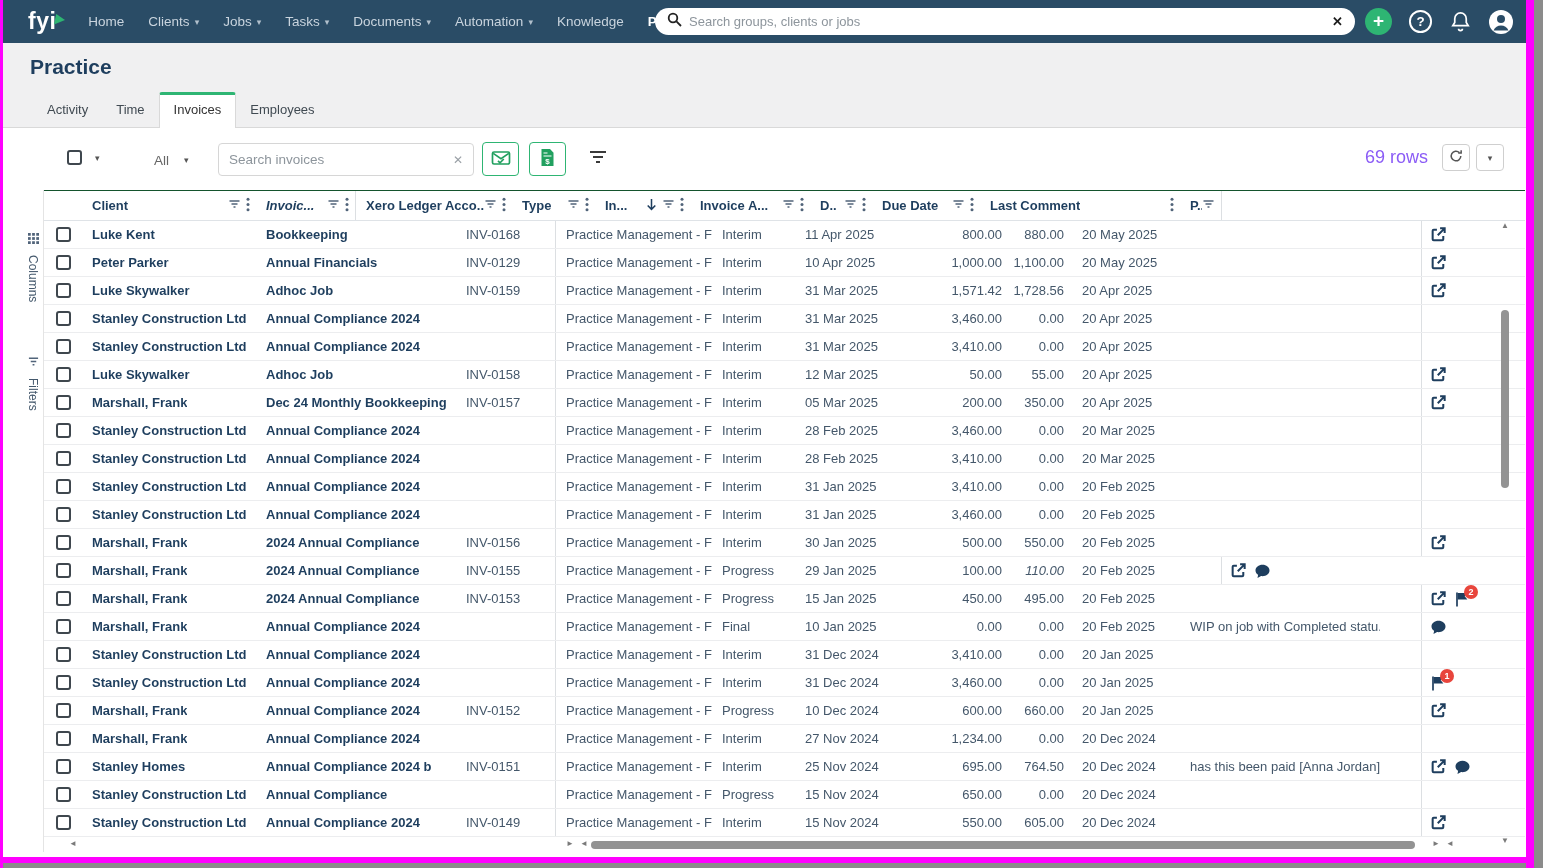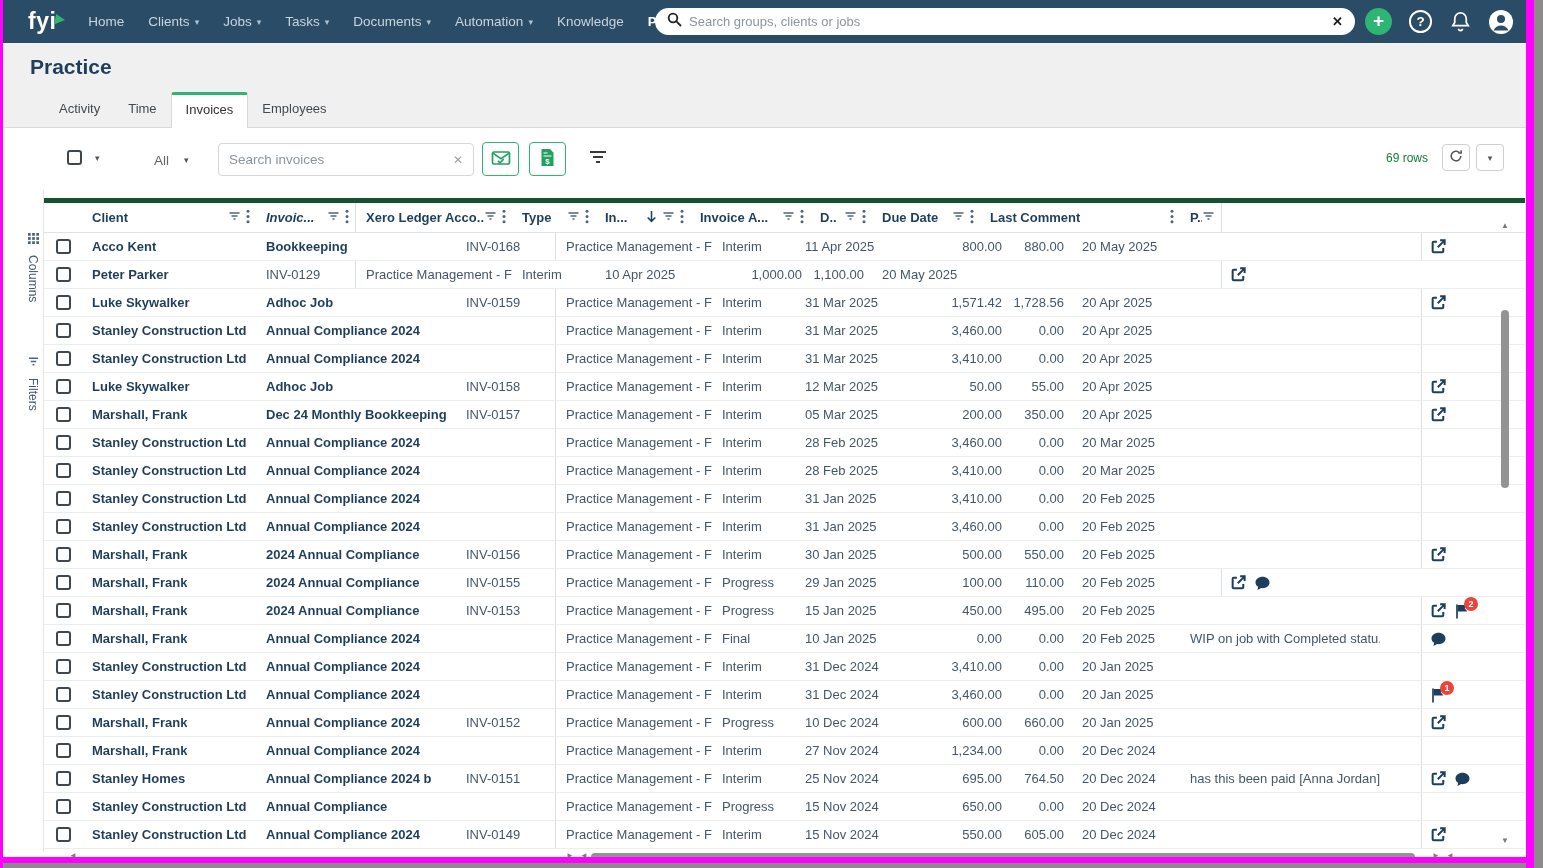--- a/index.html
+++ b/index.html
@@ -22,48 +22,48 @@
   .nav-search{position:absolute;left:652px;top:8px;width:700px;height:27px;background:#fff;border-radius:14px;display:flex;align-items:center;padding:0 12px}
   .nav-search input{border:none;outline:none;flex:1;font-size:13px;margin-left:7px;color:#333;background:transparent}
   .nav-search input::placeholder{color:#8d959c}
   .nav-search .clear{color:#1b1b1b;font-weight:700;font-size:13px;cursor:pointer}
   .nav-right{position:absolute;right:12px;top:0;height:43px;display:flex;align-items:center;gap:16px}
   .plus-btn{width:27px;height:27px;border-radius:50%;background:#2eb573;color:#fff;font-size:19px;line-height:25px;text-align:center;font-weight:600;cursor:pointer}
   .nav-icon{display:flex;cursor:pointer}
   
   .page-head{position:absolute;top:43px;left:0;width:100%;height:85px;background:#f0f0f1;border-bottom:1px solid #d9d9d9}
   .page-title{position:absolute;left:27px;top:12px;font-size:21px;font-weight:700;color:#1e3e5e}
-  .tabs{position:absolute;left:42px;bottom:-1px;display:flex;align-items:flex-start}
+  .tabs{position:absolute;left:30px;bottom:-1px;display:flex;align-items:center}
   .tab{font-size:13px;color:#404a52;padding:9px 14px 11px;cursor:pointer}
   .tab.active{background:#fff;border:1px solid #d9d9d9;border-bottom:none;border-top:3px solid #2eb573;border-radius:3px 3px 0 0;padding:7px 14px 11px;color:#333}
   
   .content{position:absolute;top:128px;left:0;width:100%;height:729px;background:#fff}
   
   .toolbar{position:absolute;top:13px;left:0;width:100%;height:38px}
   .bulk{position:absolute;left:64px;top:9px;display:flex;align-items:center;gap:13px;cursor:pointer}
   .cb{width:15px;height:15px;border:2px solid #3f474e;border-radius:3px;background:#fff;flex-shrink:0}
   .dd-caret{color:#555;font-size:9px}
   .scope{position:absolute;left:141px;top:5px;height:28px;display:flex;align-items:center;gap:15px;padding:0 10px;color:#666;font-size:13.5px;cursor:pointer}
   .search-box{position:absolute;left:215px;top:2px;width:256px;height:33px;border:1px solid #d6d6d6;border-radius:4px;display:flex;align-items:center;padding:0 10px;background:#fff}
   .search-box input{flex:1;border:none;outline:none;font-size:13.5px;color:#333}
   .search-box input::placeholder{color:#8d959c}
   .search-box .clear{color:#9aa0a6;font-size:12px;cursor:pointer}
   .tb-btn{position:absolute;top:1px;width:37px;height:34px;border:1px solid #2eb573;border-radius:4px;background:#fff;display:flex;align-items:center;justify-content:center;cursor:pointer}
   .tb-btn.b1{left:479px}.tb-btn.b2{left:526px}
   .tb-icon-btn{position:absolute;left:577px;top:1px;width:36px;height:34px;display:flex;align-items:center;justify-content:center;cursor:pointer}
   .tb-right{position:absolute;right:22px;top:3px;display:flex;align-items:center;gap:6px}
-  .rows-count{color:#15803d;font-size:12px;margin-right:8px}
+  .rows-count{color:#8b5cf6;font-size:18px;margin-right:8px}
   .sm-btn{width:28px;height:27px;border:1px solid #cfcfcf;border-radius:4px;background:#fff;display:flex;align-items:center;justify-content:center;cursor:pointer}
   
   .grid{position:absolute;top:62px;left:19px;width:1504px;height:662px}
   .rail{position:absolute;left:0;top:0;width:22px;height:100%;border-right:1px solid #e4e4e4}
   .rail-item{position:absolute;left:0;width:22px;display:flex;flex-direction:column;align-items:center;gap:7px;color:#44586c;cursor:pointer}
   .rail-item .vtext{writing-mode:vertical-rl;font-size:12px;color:#44586c}
   .rail-item.r-cols{top:40px}.rail-item.r-filt{top:163px}
-  .gridmain{position:absolute;left:22px;top:8px;width:1481px;height:100%;border-top:5px solid #14532d}
+  .gridmain{position:absolute;left:22px;top:0;width:1481px;height:100%;border-top:1px solid #14532d}
   .gh-row{display:flex;height:30px;border-bottom:1px solid #dfe3e7;background:#fff}
   .gh-cell{display:flex;align-items:center;padding:0 6px 0 10px;font-size:13px;font-weight:700;color:#1e3e5e;flex-shrink:0}
   .gh-cell .lbl{white-space:nowrap;overflow:hidden}
   .gh-cell .icons{margin-left:auto;display:flex;align-items:center;gap:5px;flex-shrink:0}
   .sep{border-left:1px solid #dcdfe2}
   .g-row{display:flex;height:28px;border-bottom:1px solid #ecedef;background:#fff}
   .g-cell{display:flex;align-items:center;padding:0 8px 0 10px;font-size:13px;color:#44576a;white-space:nowrap;overflow:hidden;flex-shrink:0}
   .g-cell.right{justify-content:flex-end}
   .g-cell .strong{color:#1e3e5e;font-weight:600;cursor:pointer;overflow:hidden;text-overflow:ellipsis}
   .cb-cell{justify-content:center;padding:0}
@@ -368,21 +368,21 @@
             </div>
             <div class="gh-cell sep" style="width: 76px;"></div>
             <div class="gh-cell" style="width: 28px;"></div>
           </div>
         <div id="gbody">
             <div class="g-row">
               <div class="g-cell cb-cell" style="width: 38px;">
                 <span class="cb"></span>
               </div>
               <div class="g-cell" style="width: 174px;">
-                <span class="strong">Acco Kent</span>
+                <span class="strong">Luke Kent</span>
               </div>
               <div class="g-cell" style="width: 200px;">
                 <span class="strong">Bookkeeping</span>
               </div>
               <div class="g-cell" style="width: 99px;">INV-0168</div>
               <div class="g-cell sep" style="width: 157px;">Practice Management - FY...</div>
               <div class="g-cell" style="width: 83px;">Interim</div>
               <div class="g-cell" style="width: 95px;">11 Apr 2025</div>
               <div class="g-cell right" style="width: 120px;">800.00</div>
               <div class="g-cell right" style="width: 62px;">880.00</div>
@@ -399,20 +399,23 @@
               </div>
               <div class="g-cell" style="width: 28px;"></div>
             </div>
             <div class="g-row">
               <div class="g-cell cb-cell" style="width: 38px;">
                 <span class="cb"></span>
               </div>
               <div class="g-cell" style="width: 174px;">
                 <span class="strong">Peter Parker</span>
               </div>
+              <div class="g-cell" style="width: 200px;">
+                <span class="strong">Annual Financials</span>
+              </div>
               <div class="g-cell" style="width: 99px;">INV-0129</div>
               <div class="g-cell sep" style="width: 157px;">Practice Management - FY...</div>
               <div class="g-cell" style="width: 83px;">Interim</div>
               <div class="g-cell" style="width: 95px;">10 Apr 2025</div>
               <div class="g-cell right" style="width: 120px;">1,000.00</div>
               <div class="g-cell right" style="width: 62px;">1,100.00</div>
               <div class="g-cell" style="width: 108px;">20 May 2025</div>
               <div class="g-cell" style="width: 200px;"></div>
               <div class="g-cell" style="width: 41px;"></div>
               <div class="g-cell act-cell sep" style="width: 76px;">
@@ -681,21 +684,21 @@
                 <span class="strong">Marshall, Frank</span>
               </div>
               <div class="g-cell" style="width: 200px;">
                 <span class="strong">2024 Annual Compliance</span>
               </div>
               <div class="g-cell" style="width: 99px;">INV-0155</div>
               <div class="g-cell sep" style="width: 157px;">Practice Management - FY...</div>
               <div class="g-cell" style="width: 83px;">Progress</div>
               <div class="g-cell" style="width: 95px;">29 Jan 2025</div>
               <div class="g-cell right" style="width: 120px;">100.00</div>
-              <div class="g-cell right" style="width: 62px;">110.00</div>
+              <div class="g-cell right" style="width: 62px; font-style: italic;">110.00</div>
               <div class="g-cell" style="width: 108px;">20 Feb 2025</div>
               <div class="g-cell" style="width: 41px;"></div>
               <div class="g-cell act-cell sep" style="width: 76px;">
                 <span class="icon-wrap">
                   <svg width="17" height="17" viewBox="0 0 16 16">
                     <path d="M6.5 3.5h-3a1 1 0 0 0-1 1v8a1 1 0 0 0 1 1h8a1 1 0 0 0 1-1v-3" stroke="#1e3e5e" stroke-width="1.9" fill="none"></path>
                     <path d="M9.5 2.2h4.3v4.3M13.5 2.5L7.3 8.7" stroke="#1e3e5e" stroke-width="1.9" fill="none"></path>
                   </svg>
                 </span>
                 <span class="icon-wrap">

